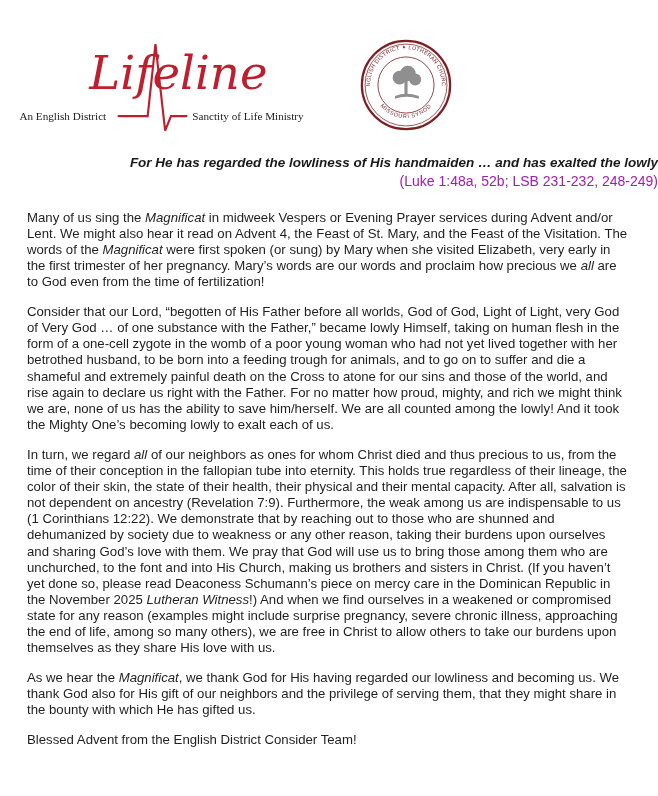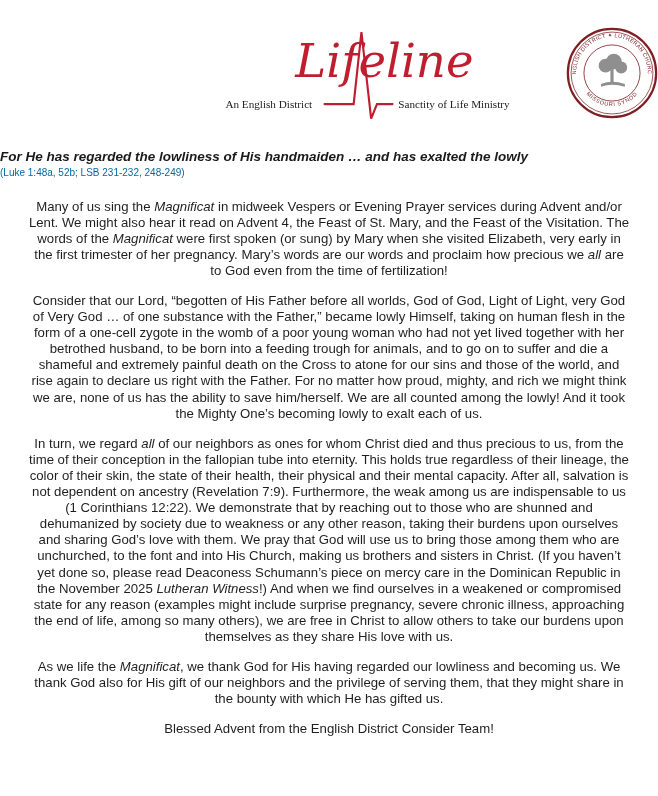--- a/index.html
+++ b/index.html
@@ -8,50 +8,50 @@
     width:658px;height:796px;
     margin:0 auto;
     background:#ffffff;
     font-family:"Liberation Sans", sans-serif;
     color:#1f1f1f;
     overflow:hidden;
   }
   .header{
     display:flex;
     align-items:center;
-    justify-content:flex-end;
+    justify-content:flex-start;
     gap:20px;
-    padding-top:24px;
+    padding-top:36px;
   }
   .logo-svg{display:block;}
   .seal-svg{display:block;}
   .title-block{
-    text-align:left;
-    margin-top:26px;
+    text-align:right;
+    margin-top:20px;
     line-height:1.3;
   }
   .title-line1{
     font-size:13.5px;
     font-weight:bold;
     font-style:italic;
     color:#1a1a1a;
   }
   .title-line2{
-    font-size:10px;
+    font-size:14px;
     font-weight:normal;
-    color:#0369a1;
+    color:#a21caf;
   }
   .body-text{
     margin-top:20px;
     padding:0 27px;
     font-size:13.2px;
     line-height:16.1px;
     text-align:left;
   }
-  .para{margin:0 0 14px 0;text-align:center;}
+  .para{margin:0 0 14px 0;}
   .para:last-child{margin-bottom:0;}
   .it{font-style:italic;}
 </style>
 </head>
 <body>
 
 <div class="page">
 
   <div class="header">
 
@@ -90,18 +90,18 @@
   <div class="title-block">
     <div class="title-line1">For He has regarded the lowliness of His handmaiden … and has exalted the lowly</div>
     <div class="title-line2">(Luke 1:48a, 52b; LSB 231-232, 248-249)</div>
   </div>
 
   <div class="body-text">
     <div id="paragraphs">
         <p class="para"><span>Many of us sing the </span><span class="it">Magnificat</span><span> in midweek Vespers or Evening Prayer services during Advent and/or Lent.  We might also hear it read on Advent 4, the Feast of St. Mary, and the Feast of the Visitation.  The words of the </span><span class="it">Magnificat</span><span> were first spoken (or sung) by Mary when she visited Elizabeth, very early in the first trimester of her pregnancy.  Mary’s words are our words and proclaim how precious we </span><span class="it">all</span><span> are to God even from the time of fertilization!</span></p>
         <p class="para"><span>Consider that our Lord, “begotten of His Father before all worlds, God of God, Light of Light, very God of Very God … of one substance with the Father,” became lowly Himself, taking on human flesh in the form of a one-cell zygote in the womb of a poor young woman who had not yet lived together with her betrothed husband, to be born into a feeding trough for animals, and to go on to suffer and die a shameful and extremely painful death on the Cross to atone for our sins and those of the world, and rise again to declare us right with the Father.  For no matter how proud, mighty, and rich we might think we are, none of us has the ability to save him/herself.  We are all counted among the lowly!  And it took the Mighty One’s becoming lowly to exalt each of us.</span></p>
         <p class="para"><span>In turn, we regard </span><span class="it">all</span><span> of our neighbors as ones for whom Christ died and thus precious to us, from the time of their conception in the fallopian tube into eternity.  This holds true regardless of their lineage, the color of their skin, the state of their health, their physical and their mental capacity.  After all, salvation is not dependent on ancestry (Revelation 7:9). Furthermore, the weak among us are indispensable to us (1 Corinthians 12:22).  We demonstrate that by reaching out to those who are shunned and dehumanized by society due to weakness or any other reason, taking their burdens upon ourselves and sharing God’s love with them. We pray that God will use us to bring those among them who are unchurched, to the font and into His Church, making us brothers and sisters in Christ. (If you haven’t yet done so, please read Deaconess Schumann’s piece on mercy care in the Dominican Republic in the November 2025 </span><span class="it">Lutheran Witness</span><span>!)  And when we find ourselves in a weakened or compromised state for any reason (examples might include surprise pregnancy, severe chronic illness, approaching the end of life, among so many others), we are free in Christ to allow others to take our burdens upon themselves as they share His love with us.</span></p>
-        <p class="para"><span>As we life the </span><span class="it">Magnificat</span><span>, we thank God for His having regarded our lowliness and becoming us. We thank God also for His gift of our neighbors and the privilege of serving them, that they might share in the bounty with which He has gifted us.</span></p>
+        <p class="para"><span>As we hear the </span><span class="it">Magnificat</span><span>, we thank God for His having regarded our lowliness and becoming us. We thank God also for His gift of our neighbors and the privilege of serving them, that they might share in the bounty with which He has gifted us.</span></p>
         <p class="para"><span>Blessed Advent from the English District Consider Team!</span></p>
       </div>
   </div>
 
 </div>
 
 </body></html>

